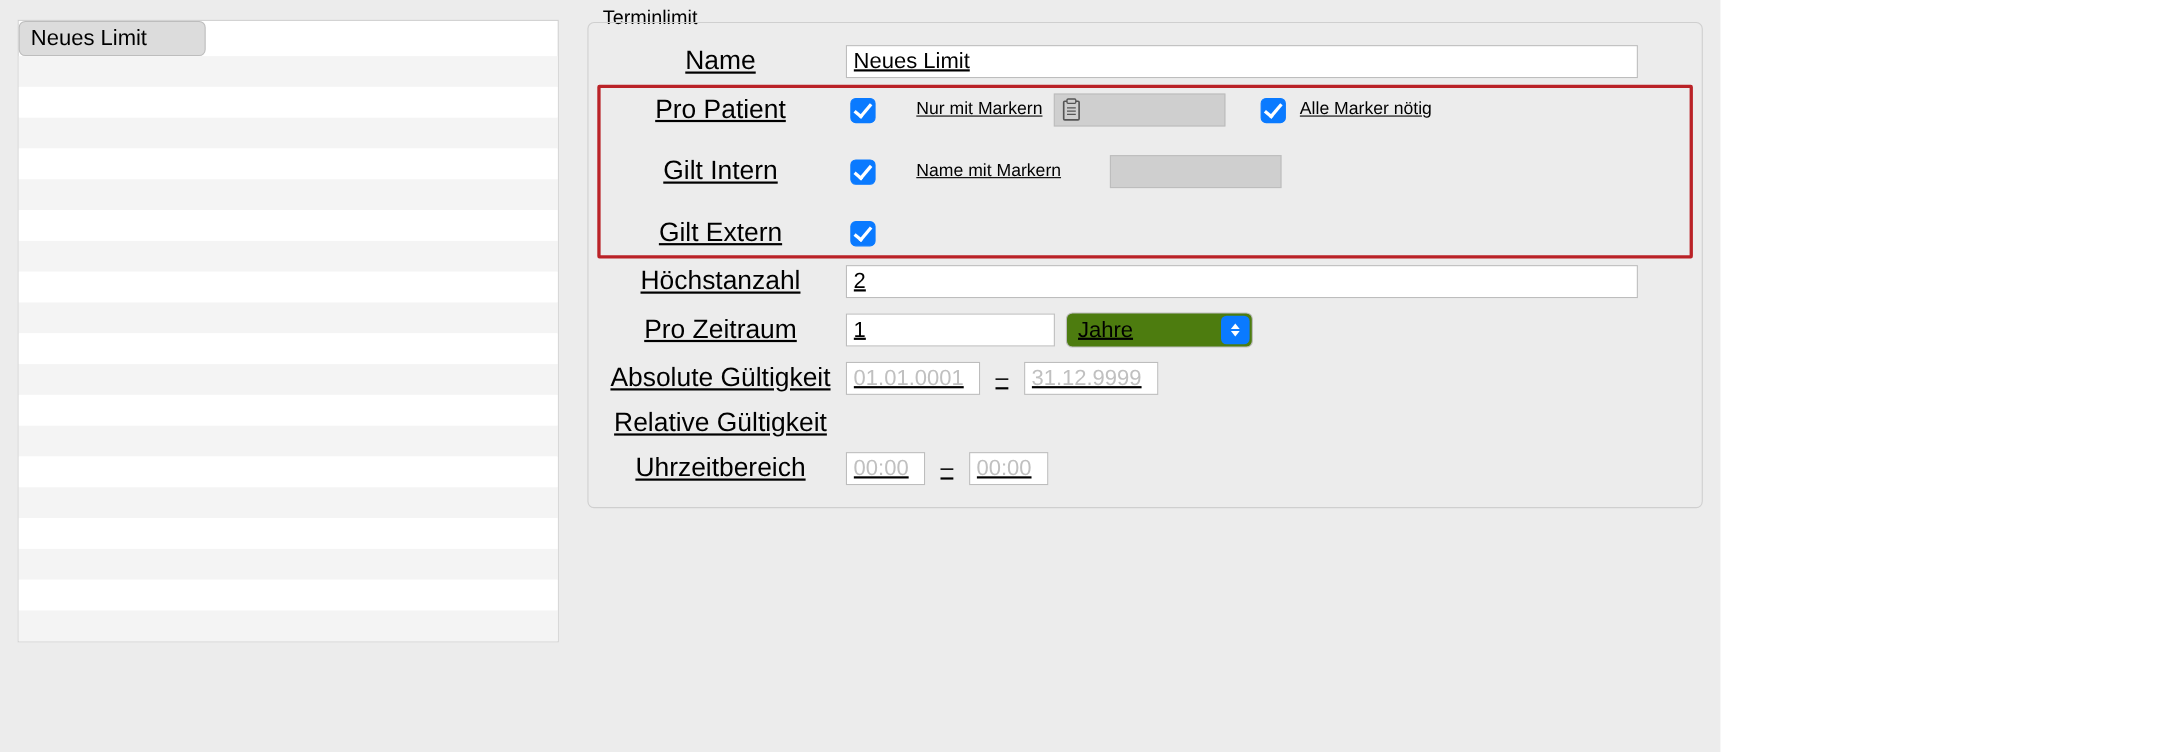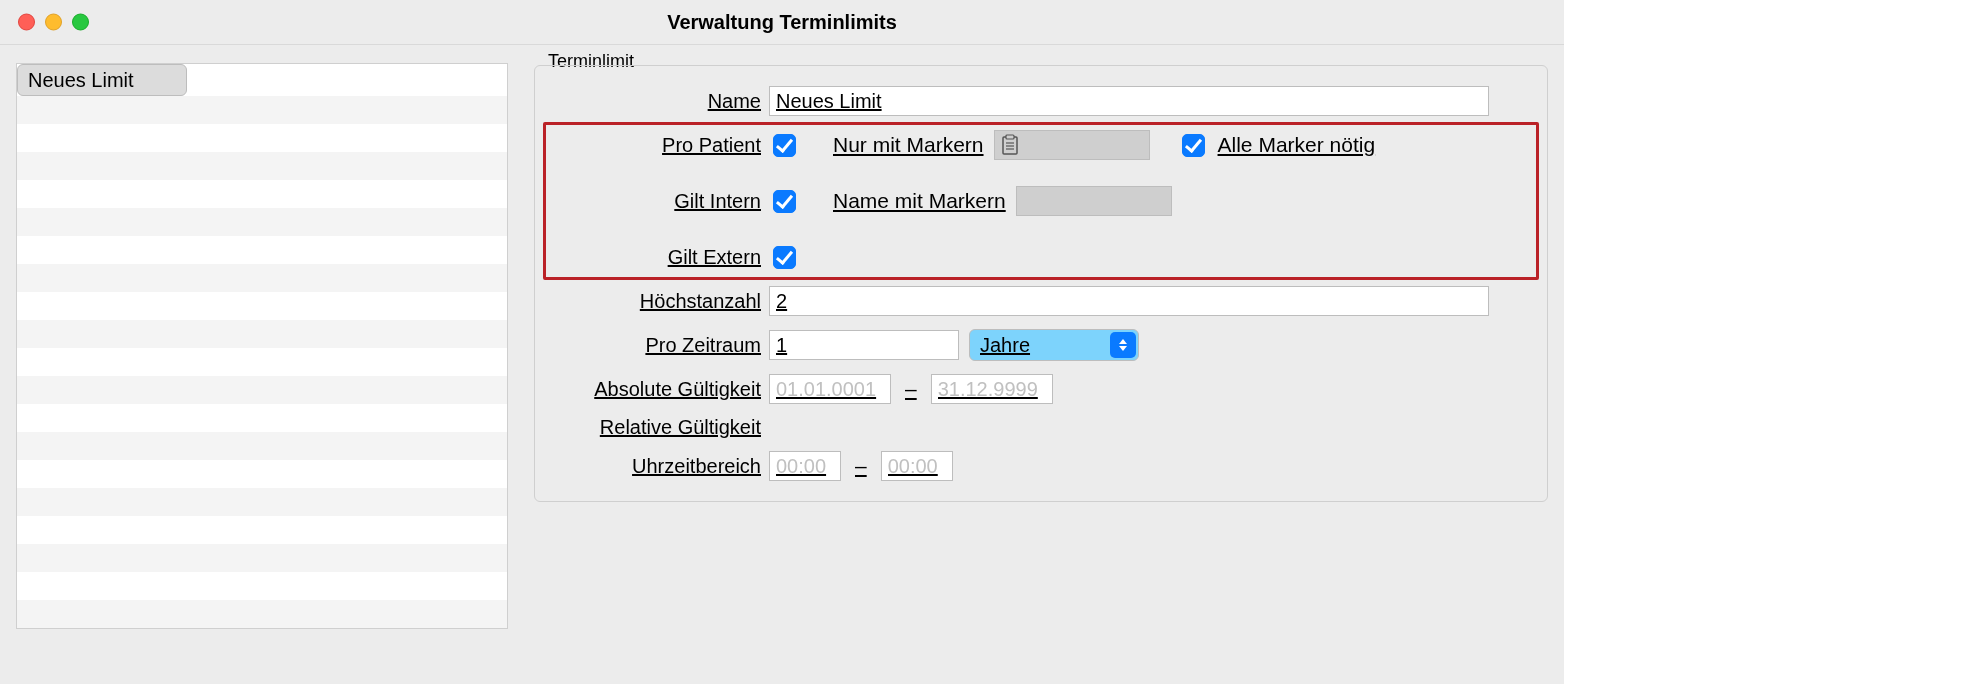--- a/index.html
+++ b/index.html
@@ -104,23 +104,23 @@
     border-radius:6px;
     padding:18px 14px 18px 14px;
   }
   .form{
     display:grid;
     grid-template-columns:220px 1fr;
     row-gap:10px;
     align-items:center;
   }
   .lbl{
-    text-align:right;
+    text-align:center;
     padding-right:8px;
-    font-size:20px;
+    font-size:24px;
     white-space:nowrap;
   }
   .field-row{
     display:flex;
     align-items:center;
     gap:10px;
     min-height:34px;
   }
   input[type=text].txt{
     height:30px;
@@ -168,21 +168,21 @@
     transform:rotate(40deg);
   }
   
   .sel{
     position:relative;
     display:inline-flex;
     align-items:center;
     height:32px;
     border:1px solid var(--field-border);
     border-radius:6px;
-    background:#7dd3fc;
+    background:#4d7c0f;
     padding:0 34px 0 10px;
     font-size:20px;
     min-width:170px;
     box-sizing:border-box;
   }
   .sel .arrow{
     position:absolute;
     right:2px;top:2px;
     width:26px;height:26px;
     background:var(--select-arrow-bg);
@@ -197,21 +197,21 @@
   .sel .arrow::after{
     content:"";
     width:0;height:0;
     border-left:4px solid transparent;
     border-right:4px solid transparent;
   }
   .sel .arrow::before{border-bottom:5px solid #fff;}
   .sel .arrow::after{border-top:5px solid #fff;}
 
   .dash{padding:0 4px;}
-  .sublabel{font-size:21px;}
+  .sublabel{font-size:16px;}
 
   
   .highlight{
     border:3px solid var(--highlight);
     border-radius:2px;
     position:absolute;
     pointer-events:none;
   }
   
   .clip-icon{
@@ -219,28 +219,20 @@
     display:inline-block;
     position:relative;
   }
   .clip-icon svg{width:100%;height:100%;}
 </style>
 </head>
 <body>
 
 <div class="window">
 
-  <div class="titlebar">
-    <div class="traffic">
-      <span class="tl-close"></span>
-      <span class="tl-min"></span>
-      <span class="tl-max"></span>
-    </div>
-    <div class="title">Verwaltung Terminlimits</div>
-  </div>
 
   <div class="body">
 
     <div class="list" id="list"><div class="list-row sel">Neues Limit</div><div class="list-row"></div><div class="list-row"></div><div class="list-row"></div><div class="list-row"></div><div class="list-row"></div><div class="list-row"></div><div class="list-row"></div><div class="list-row"></div><div class="list-row"></div><div class="list-row"></div><div class="list-row"></div><div class="list-row"></div><div class="list-row"></div><div class="list-row"></div><div class="list-row"></div><div class="list-row"></div><div class="list-row"></div><div class="list-row"></div><div class="list-row"></div></div>
 
     <div class="group">
       <div class="group-label">Terminlimit</div>
       <div class="group-box" style="position:relative;">
 
         <div class="form" style="margin-bottom:10px;">

